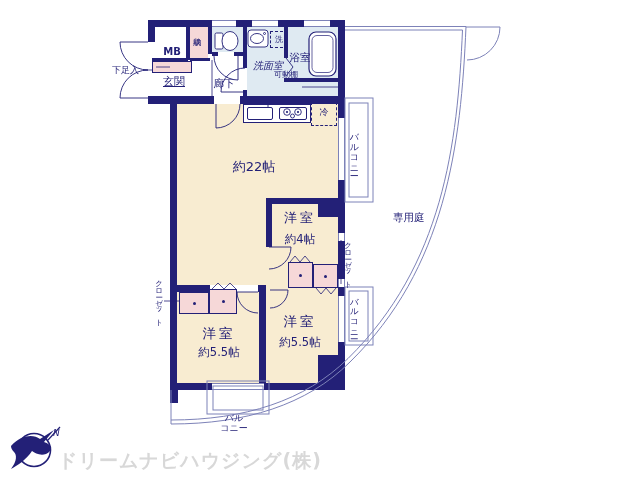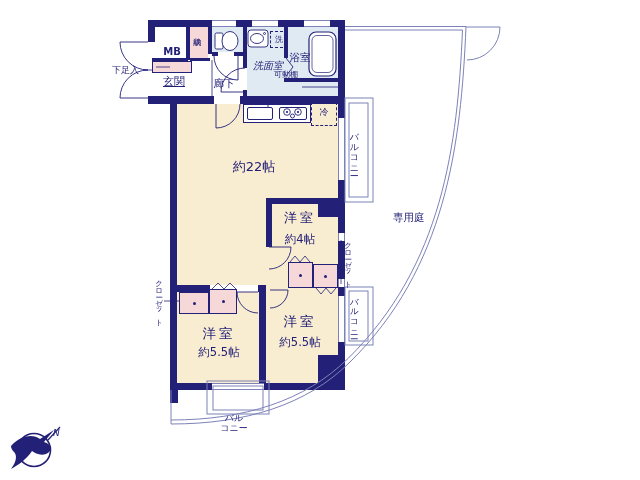--- a/index.html
+++ b/index.html
@@ -197,14 +197,15 @@
     <div>バル</div>
     <div>コニー</div>
   </div>
 
   <svg class="abs" style="left:8px;top:424px;" width="58" height="52" viewBox="0 0 58 52">
     <circle cx="26" cy="26" r="16.5" stroke="#232077" stroke-width="1.6" fill="none"></circle>
     <path d="M3,22 C13,11 25,10 32,15 L46,6 L36,18 C44,20 45,27 38,30 C32,32 27,29 24,27 C18,36 10,41 3,45 C9,37 9,31 6,28 C4,26 3,24 3,22 Z" fill="#232077"></path>
     <path d="M40,16 L52,3" stroke="#232077" stroke-width="1.2" fill="none"></path>
     <text x="45" y="12" font-size="9" font-style="italic" fill="#232077" aria-label="N">N</text>
   </svg>
+  <div class="company" style="left:58px;top:448px;font-size:19px;">ドリームナビハウジング(株)</div>
 
 </div>
 
 </body></html>

